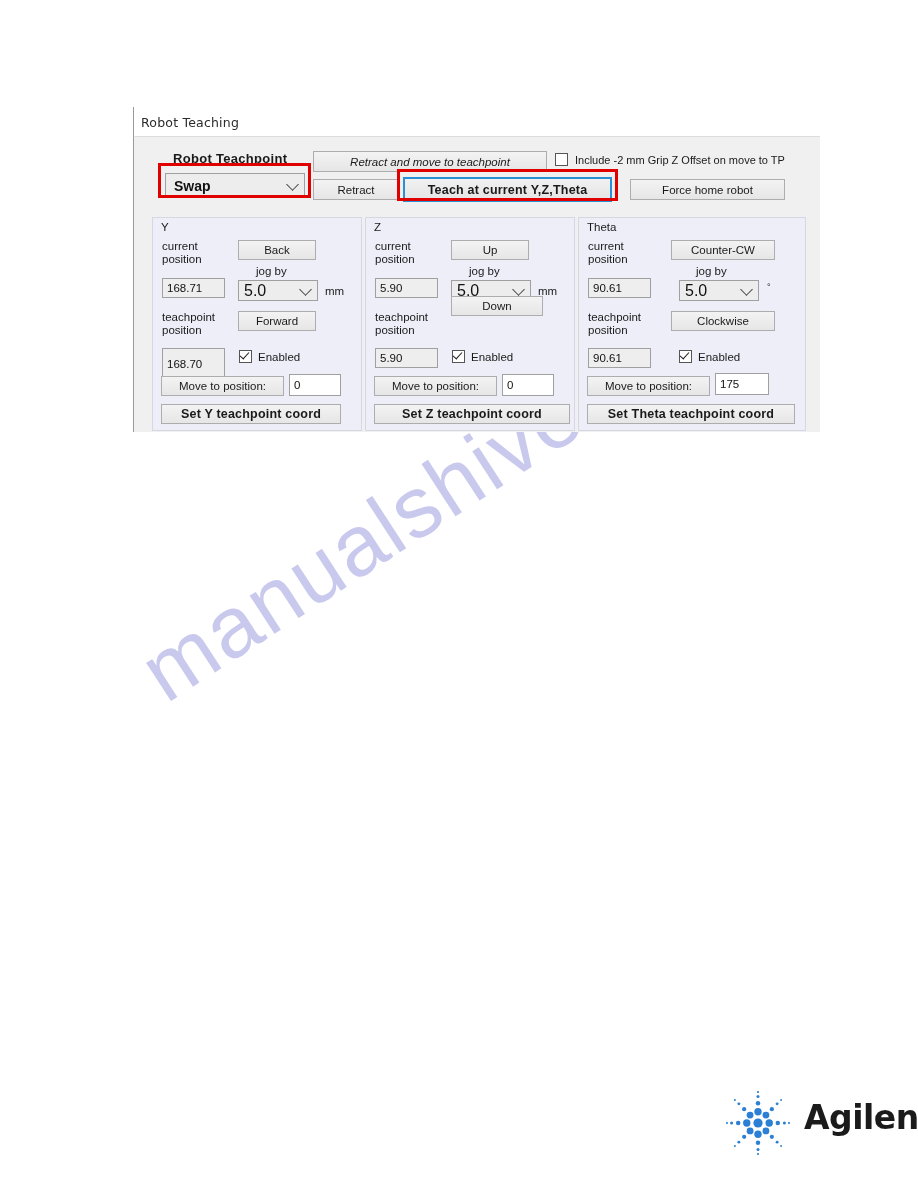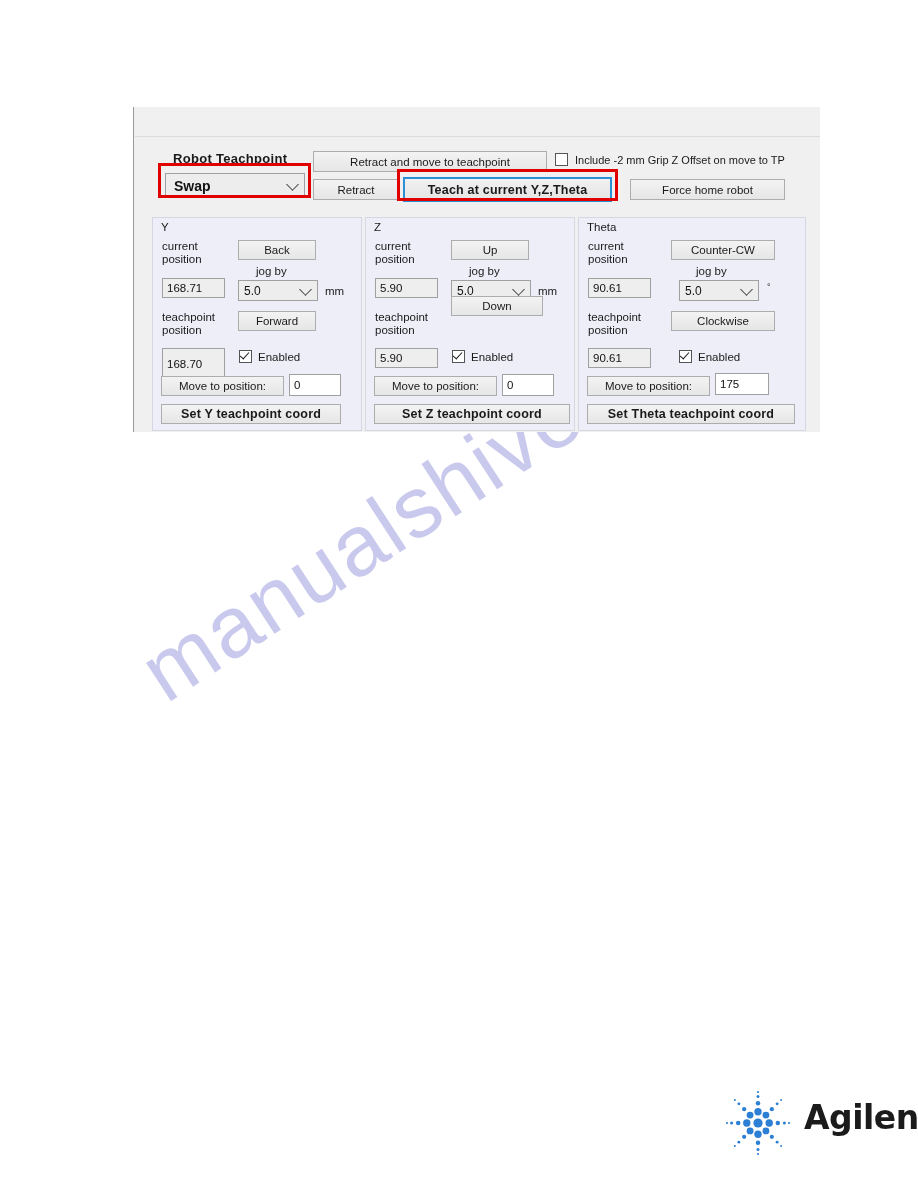--- a/index.html
+++ b/index.html
@@ -112,21 +112,21 @@
   .tbox.white { background: #ffffff; }
 
   .combo {
     position: absolute;
     background: #ededed;
     border: 1px solid #a0a0a0;
     box-sizing: border-box;
     display: flex;
     align-items: center;
     font-family: "Liberation Sans", sans-serif;
-    font-size: 12px;
+    font-size: 16px;
     color: #111;
     padding-left: 5px;
     cursor: default;
   }
   .combo .caret {
     position: absolute;
     right: 7px;
     top: 50%;
     width: 9px;
     height: 9px;
@@ -214,31 +214,34 @@
     letter-spacing: -0.5px;
   }
 </style>
 </head>
 <body>
 
 <div id="watermark">manualshive.com</div>
 
 <div id="dialog">
 
+  <div id="title-bar">
+    <span class="title-text">Robot Teaching</span>
+  </div>
 
   <div id="client">
 
     <div class="lbl bold" style="left:38px; top:15px; font-size:13px; letter-spacing:.3px;">Robot Teachpoint</div>
 
     <div class="combo big" style="left:30px; top:36px; width:140px; height:25px;">
       <span>Swap</span>
       <span class="caret"></span>
     </div>
 
-    <div class="btn" style="left:178px; top:14px; width:234px; height:21px;">Retract and move to teachpoint</div>
+    <div class="btn" style="left:178px; top:14px; width:234px; height:21px;font-style:italic;">Retract and move to teachpoint</div>
 
     <div class="btn" style="left:178px; top:42px; width:86px; height:21px;">Retract</div>
 
     <div class="btn bold focus" style="left:268px; top:40px; width:209px; height:25px;">Teach at current Y,Z,Theta</div>
 
     <div class="btn" style="left:495px; top:42px; width:155px; height:21px;">Force home robot</div>
 
     <div class="cbx" style="left:420px; top:16px;"></div>
     <div class="lbl" style="left:440px; top:17px; font-size:11px;">Include -2 mm Grip Z Offset on move to TP</div>
 

